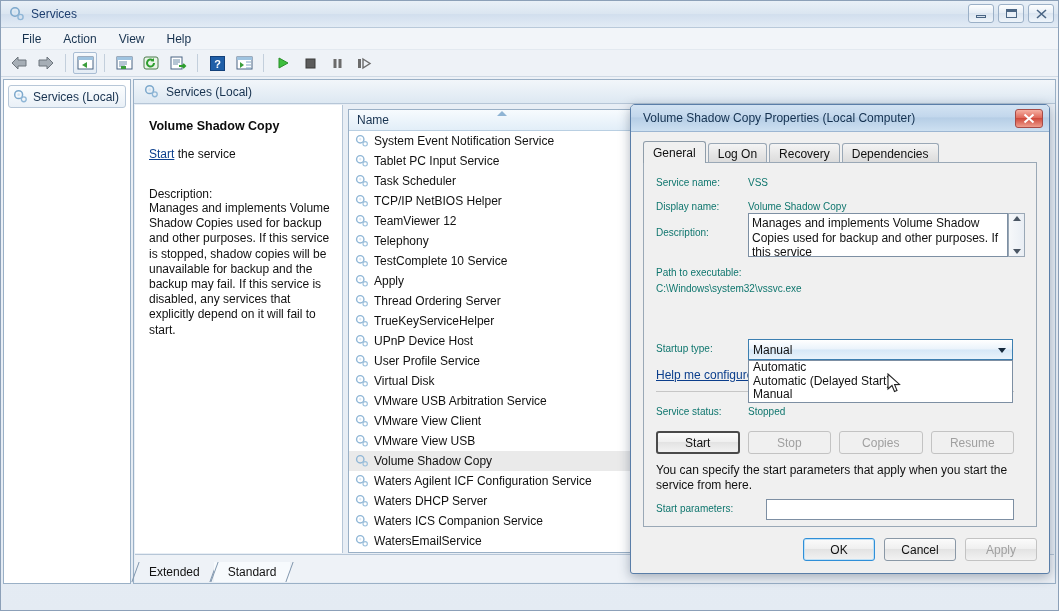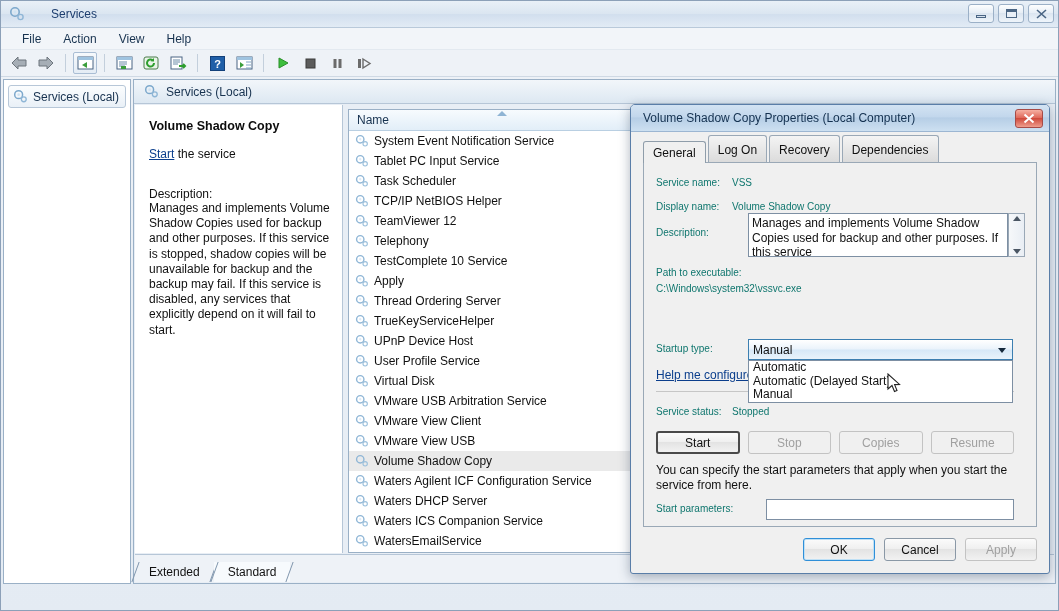--- a/index.html
+++ b/index.html
@@ -16,21 +16,21 @@
     width: 1059px; height: 611px;
     background: linear-gradient(180deg,#eef2f7 0%, #e4ebf3 100%);
     border: 1px solid #8ca0b8;
   }
 
   
   .titlebar {
     position: absolute; left:0; top:0; width:1057px; height:27px;
     background: linear-gradient(180deg,#e9f0f7 0%, #dbe6f1 48%, #d2dfee 52%, #e2ebf5 100%);
     border-bottom: 1px solid #b9c9da;
-    display:flex; align-items:center;gap:20px;
+    display:flex; align-items:center;
   }
   .tb-icon { margin-left:8px; margin-right:6px; width:16px; height:16px; display:block; }
   .tb-title { font-size:12px; color:#1c3d6e; }
   .wincontrols { position:absolute; right:4px; top:3px; display:flex; gap:4px; }
   .wbtn {
     width:26px; height:19px;
     border:1px solid #9bb0c7; border-radius:3px;
     background: linear-gradient(180deg,#fdfefe 0%, #e7eef6 45%, #dbe5f0 50%, #eef4fa 100%);
     display:flex; align-items:center; justify-content:center;
   }
@@ -165,36 +165,36 @@
     position:absolute; right:6px; top:4px; width:28px; height:19px;
     border:1px solid #a64b47; border-radius:3px;
     background: linear-gradient(180deg,#f6b0a2 0%,#e06a5c 45%,#cf4b3d 50%,#ef9d8d 100%);
     display:flex; align-items:center; justify-content:center;
     color:#fff; font-size:12px; font-weight:bold; line-height:1;
   }
   .dlg-body { position:absolute; left:0; top:27px; right:0; bottom:0; }
 
   .tabstrip { position:absolute; left:12px; top:9px; display:flex; align-items:flex-end; height:22px; }
   .dtab {
-    height:28px; padding:0 9px; display:flex; align-items:center;
+    height:20px; padding:0 9px; display:flex; align-items:center;
     font-size:12px; color:#111;
     border:1px solid #9aa8b6; border-bottom:none;
     background: linear-gradient(180deg,#f4f4f4,#dadada);
     border-radius:3px 3px 0 0; margin-right:2px;
   }
   .dtab.active { height:22px; background:#f0f0f0; border-color:#8f9daa; z-index:3; }
 
   .tabpane {
     position:absolute; left:12px; top:30px; right:12px; bottom:46px;
     background:#f0f0f0; border:1px solid #9aa8b6;
   }
 
   .frow { position:absolute; font-size:10px; color:#0f766e; }
   .lbl { left:12px; }
-  .val { left:88px; }
+  .val { left:104px; }
 
   .descbox {
     position:absolute; left:104px; top:50px; width:260px; height:44px;
     background:#fff; border:1px solid #7d8fa3;
     font-size:12px; color:#111; padding:2px 3px; line-height:14.5px; overflow:hidden;
   }
   .descscroll {
     position:absolute; left:364px; top:50px; width:17px; height:44px;
     background: linear-gradient(90deg,#f6f8fa,#e9eef4); border:1px solid #9aa8b6;
     display:flex; flex-direction:column; justify-content:space-between; align-items:center; padding:2px 0;

